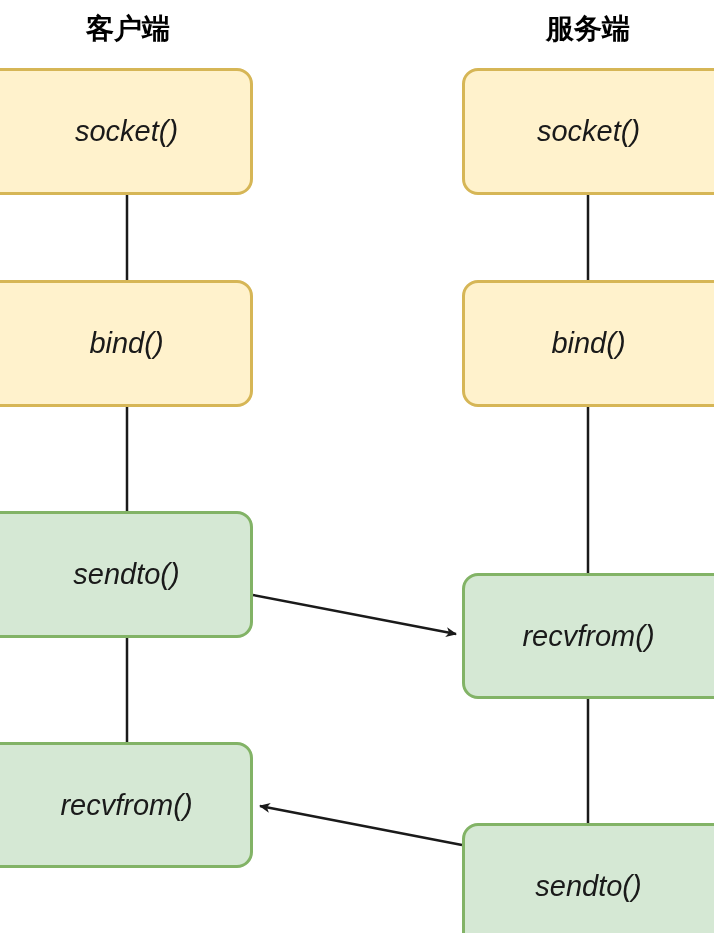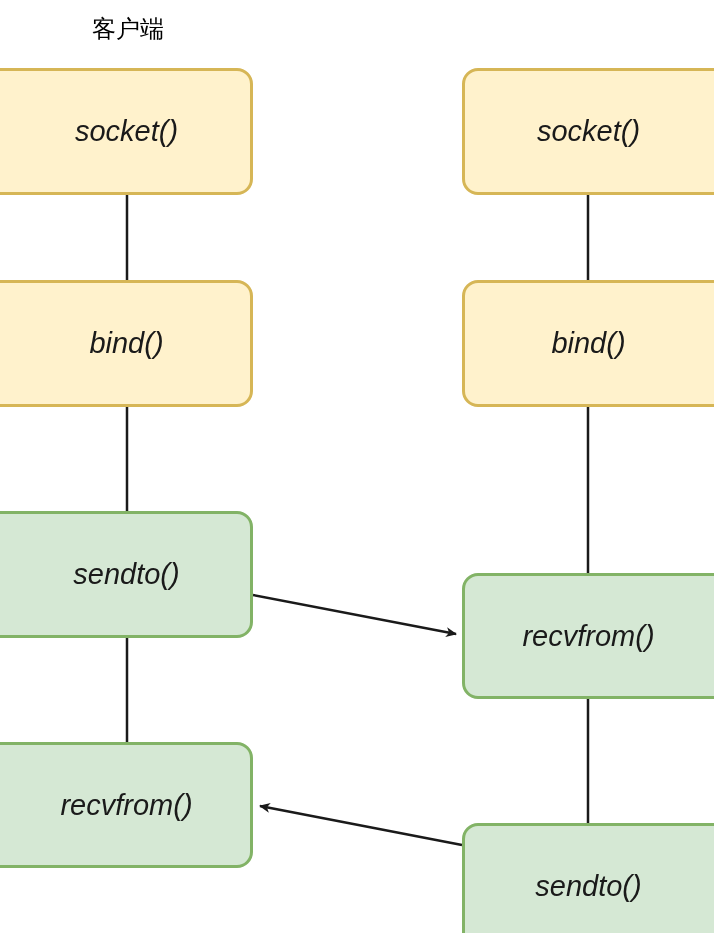--- a/index.html
+++ b/index.html
@@ -12,22 +12,22 @@
   }
   #diagram-root {
     position: relative;
     width: 714px;
     height: 933px;
     overflow: hidden;
     background: #ffffff;
   }
   .col-title {
     position: absolute;
-    font-size: 24px;
-    font-weight: normal;
+    font-size: 28px;
+    font-weight: bold;
     color: #000000;
     text-align: center;
     line-height: 38px;
     white-space: nowrap;
     letter-spacing: 0px;
   }
   #title-client { left: 28px; top: 10px; width: 200px; }
   #title-server { left: 488px; top: 10px; width: 200px; }
 
   .node {
@@ -112,20 +112,21 @@
     <line x1="588" y1="195" x2="588" y2="280" stroke="#1a1a1a" stroke-width="2.5"></line>
     <line x1="588" y1="407" x2="588" y2="573" stroke="#1a1a1a" stroke-width="2.5"></line>
     <line x1="588" y1="699" x2="588" y2="823" stroke="#1a1a1a" stroke-width="2.5"></line>
 
     <line x1="253" y1="595" x2="456" y2="634" stroke="#1a1a1a" stroke-width="2.5" marker-end="url(#arrow-head-right)"></line>
     <line x1="462" y1="845" x2="260" y2="806" stroke="#1a1a1a" stroke-width="2.5" marker-end="url(#arrow-head-left)"></line>
   </svg>
 
   <div class="col-title" id="title-client">客户端</div>
 
+  <div class="col-title" id="title-server">服务端</div>
 
   <div class="node yellow left" id="node-client-socket">
     <span class="node-label">socket()</span>
   </div>
 
   <div class="node yellow left" id="node-client-bind">
     <span class="node-label">bind()</span>
   </div>
 
   <div class="node green left" id="node-client-sendto">

